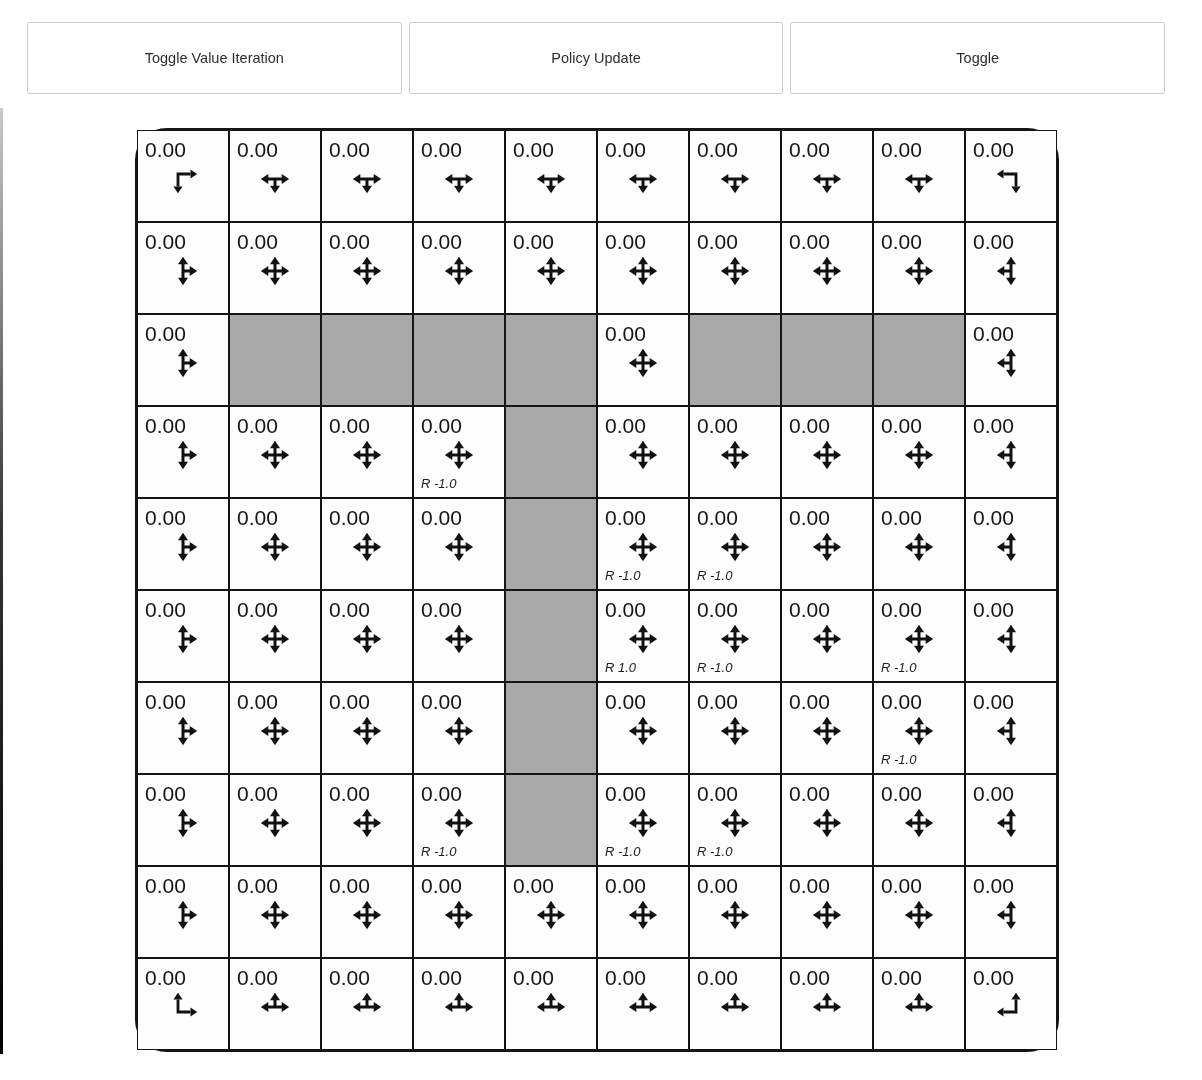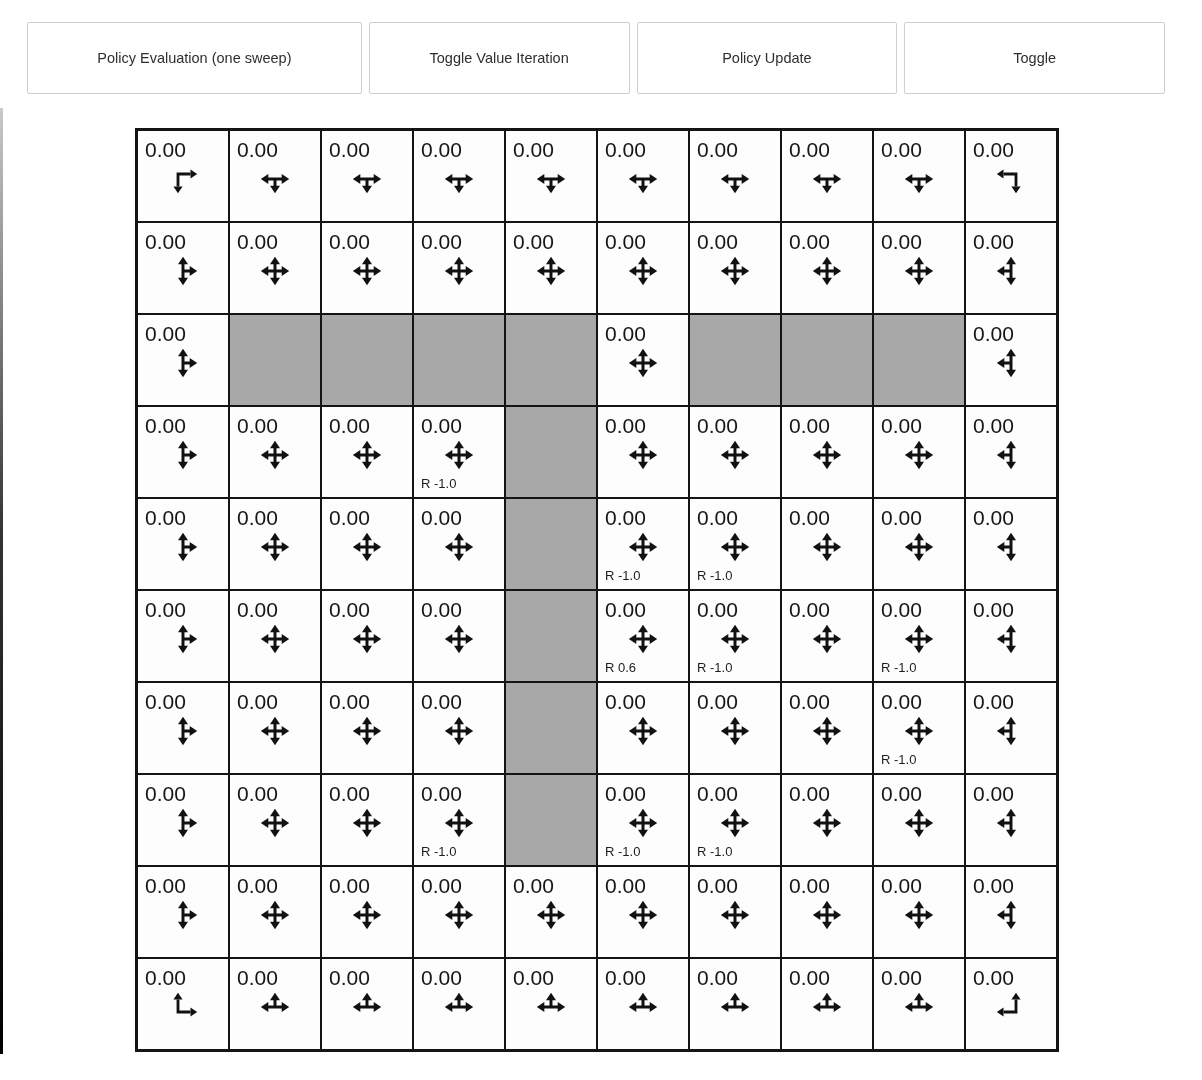--- a/index.html
+++ b/index.html
@@ -11,35 +11,34 @@
        display:flex;align-items:center;justify-content:center;cursor:pointer;flex:1;}
   .btn.wide{flex:1.3;}
   .edge-strip{position:absolute;left:0;top:108px;width:3px;height:946px;
        background:linear-gradient(#c9c9c9,#333 45%,#000);}
   .grid{position:absolute;left:135px;top:128px;border:2px solid #141414;
        display:grid;grid-template-columns:repeat(10,92px);grid-auto-rows:92px;background:#fff;}
   .cell{position:relative;border:1px solid #141414;box-sizing:border-box;background:#fdfdfd;}
   .cell .val{position:absolute;top:7px;left:7px;font-size:21px;color:#161616;letter-spacing:0;}
   .cell .glyph{position:absolute;top:33px;left:50%;transform:translateX(-50%);
        width:30px;height:30px;overflow:visible;}
-  .cell .rew{position:absolute;bottom:6px;left:7px;font-size:13px;color:#1d1d1d;}
+  .cell .rew{position:absolute;bottom:6px;left:7px;font-size:13px;color:#1d1d1d;font-style:italic;}
 </style>
 </head>
 <body>
 
 <div class="toolbar">
-  <button class="btn wide">Policy Evaluation (one sweep)</button>
   <button class="btn">Toggle Value Iteration</button>
   <button class="btn">Policy Update</button>
   <button class="btn">Toggle</button>
 </div>
 
 <div class="edge-strip"></div>
 
-<div class="grid" id="grid" style="border-color: rgb(20, 20, 20);">
+<div class="grid" id="grid" style="border-color: rgb(20, 20, 20); border-radius: 32px;">
     <div class="cell" style="border-color: rgb(20, 20, 20);">
       <span class="val">0.00</span>
       <svg viewBox="0 0 36 36" class="glyph">
         <polyline points="27,12 12,12 12,27" fill="none" stroke="#111111" stroke-width="3.4"></polyline>
         <polygon points="35,12 27,17.5 27,6.5" fill="#111111"></polygon>
         <polygon points="12,35 6.5,27 17.5,27" fill="#111111"></polygon>
       </svg>
     </div>
     <div class="cell" style="border-color: rgb(20, 20, 20);">
       <span class="val">0.00</span>
@@ -592,21 +591,21 @@
       <svg viewBox="0 0 36 36" class="glyph">
         <line x1="18" y1="18" x2="18" y2="8" stroke="#111111" stroke-width="3.6"></line>
         <polygon points="18,1 24,10 12,10" fill="#111111"></polygon>
         <line x1="18" y1="18" x2="18" y2="28" stroke="#111111" stroke-width="3.6"></line>
         <polygon points="18,35 12,26 24,26" fill="#111111"></polygon>
         <line x1="18" y1="18" x2="8" y2="18" stroke="#111111" stroke-width="3.6"></line>
         <polygon points="1,18 10,12 10,24" fill="#111111"></polygon>
         <line x1="18" y1="18" x2="28" y2="18" stroke="#111111" stroke-width="3.6"></line>
         <polygon points="35,18 26,24 26,12" fill="#111111"></polygon>
       </svg>
-      <span class="rew">R 0.6</span>
+      <span class="rew">R 1.0</span>
     </div>
     <div class="cell" style="border-color: rgb(20, 20, 20);">
       <span class="val">0.00</span>
       <svg viewBox="0 0 36 36" class="glyph">
         <line x1="18" y1="18" x2="18" y2="8" stroke="#111111" stroke-width="3.6"></line>
         <polygon points="18,1 24,10 12,10" fill="#111111"></polygon>
         <line x1="18" y1="18" x2="18" y2="28" stroke="#111111" stroke-width="3.6"></line>
         <polygon points="18,35 12,26 24,26" fill="#111111"></polygon>
         <line x1="18" y1="18" x2="8" y2="18" stroke="#111111" stroke-width="3.6"></line>
         <polygon points="1,18 10,12 10,24" fill="#111111"></polygon>

